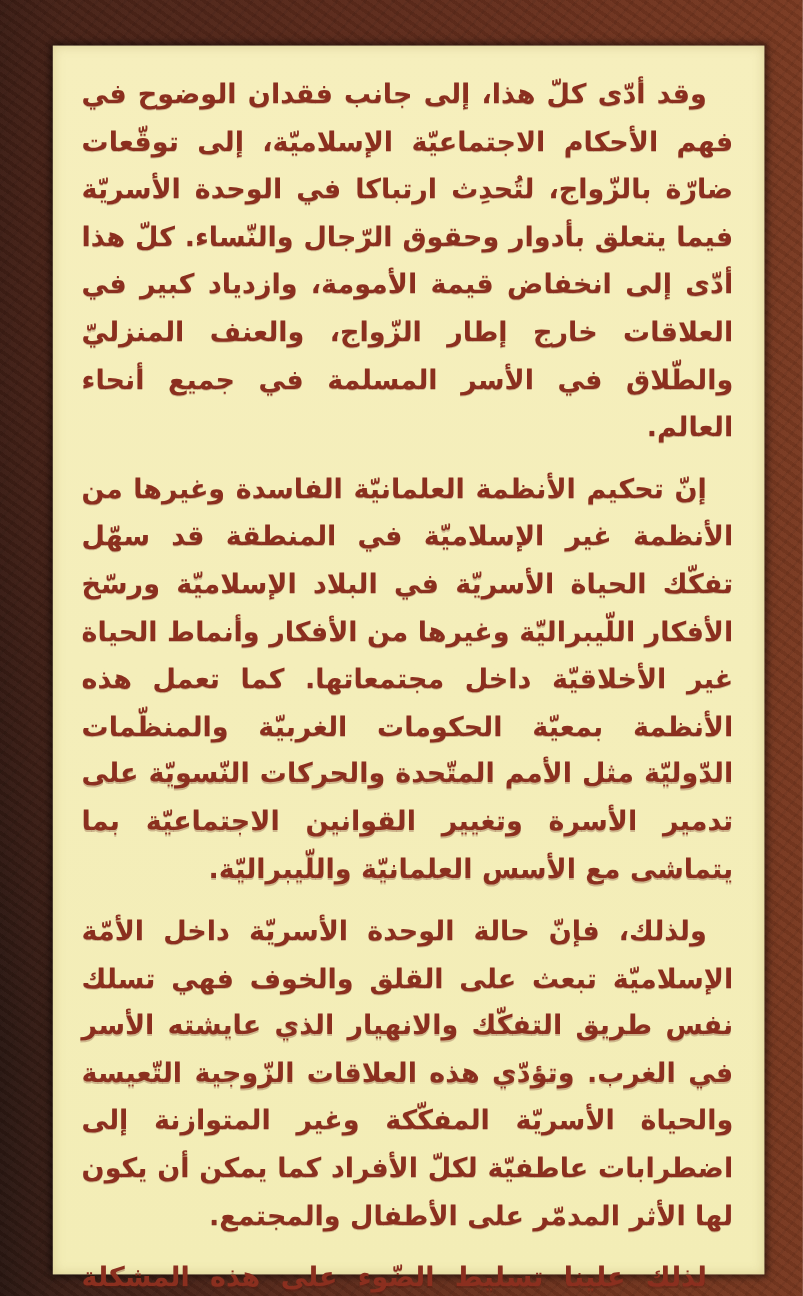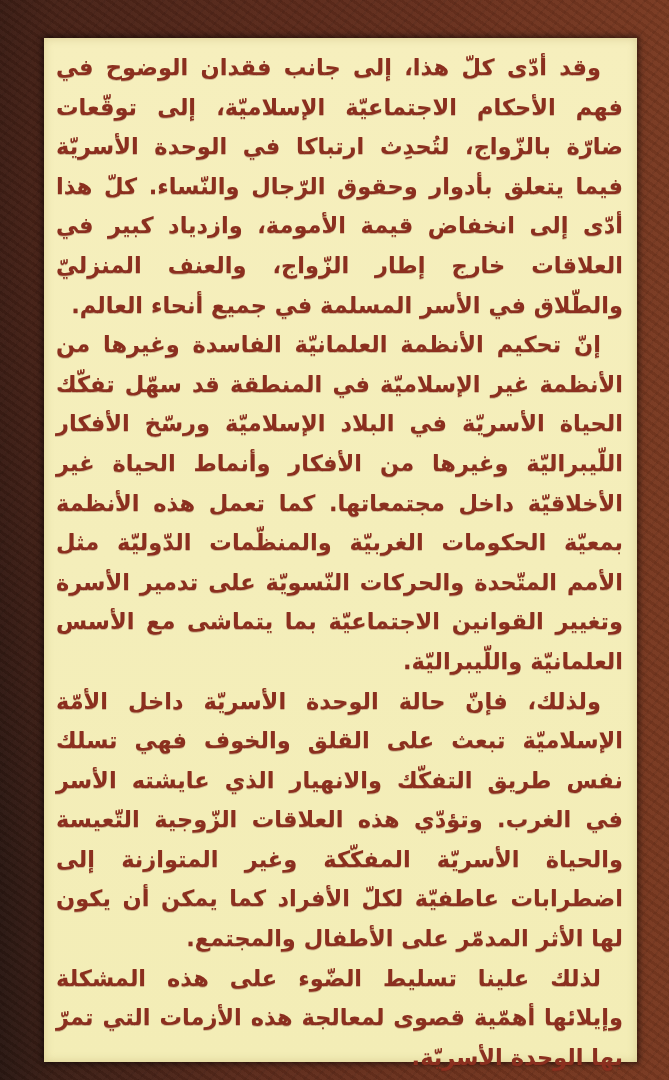--- a/index.html
+++ b/index.html
@@ -29,21 +29,21 @@
     direction: rtl;
     text-align: justify;
     text-align-last: right;
     color:#8b2f1f;
     font-family: "DejaVu Sans", sans-serif;
     font-weight: bold;
     font-size: 22.5px;
     line-height: 39.6px;
     text-shadow: 0 1px 0 rgba(90,20,10,0.25);
   }
-  .para { margin:0; text-indent: 22px; }
+  .para { margin:12px; text-indent: 22px; }
 </style>
 </head>
 <body>
 
 <div class="frame-texture"></div>
 
 <div class="panel">
   <div class="text">
     <p class="para">وقد أدّى كلّ هذا، إلى جانب فقدان الوضوح في فهم الأحكام الاجتماعيّة الإسلاميّة، إلى توقّعات ضارّة بالزّواج، لتُحدِث ارتباكا في الوحدة الأسريّة فيما يتعلق بأدوار وحقوق الرّجال والنّساء. كلّ هذا أدّى إلى انخفاض قيمة الأمومة، وازدياد كبير في العلاقات خارج إطار الزّواج، والعنف المنزليّ والطّلاق في الأسر المسلمة في جميع أنحاء العالم.</p>
     <p class="para">إنّ تحكيم الأنظمة العلمانيّة الفاسدة وغيرها من الأنظمة غير الإسلاميّة في المنطقة قد سهّل تفكّك الحياة الأسريّة في البلاد الإسلاميّة ورسّخ الأفكار اللّيبراليّة وغيرها من الأفكار وأنماط الحياة غير الأخلاقيّة داخل مجتمعاتها. كما تعمل هذه الأنظمة بمعيّة الحكومات الغربيّة والمنظّمات الدّوليّة مثل الأمم المتّحدة والحركات النّسويّة على تدمير الأسرة وتغيير القوانين الاجتماعيّة بما يتماشى مع الأسس العلمانيّة واللّيبراليّة.</p>

